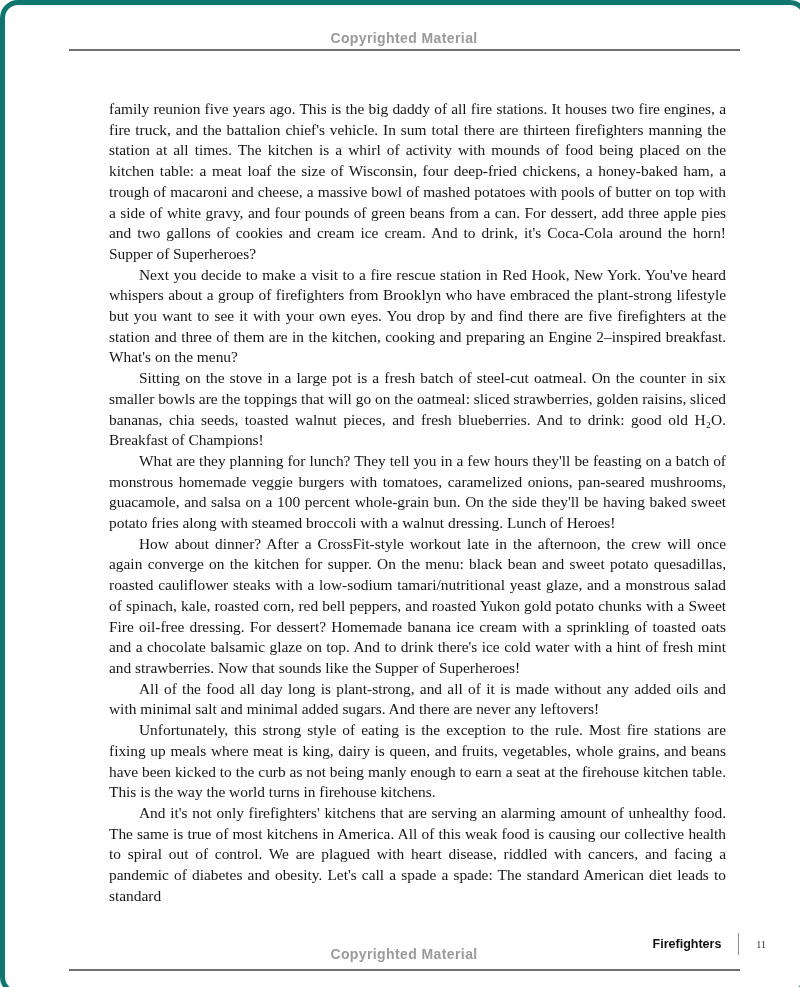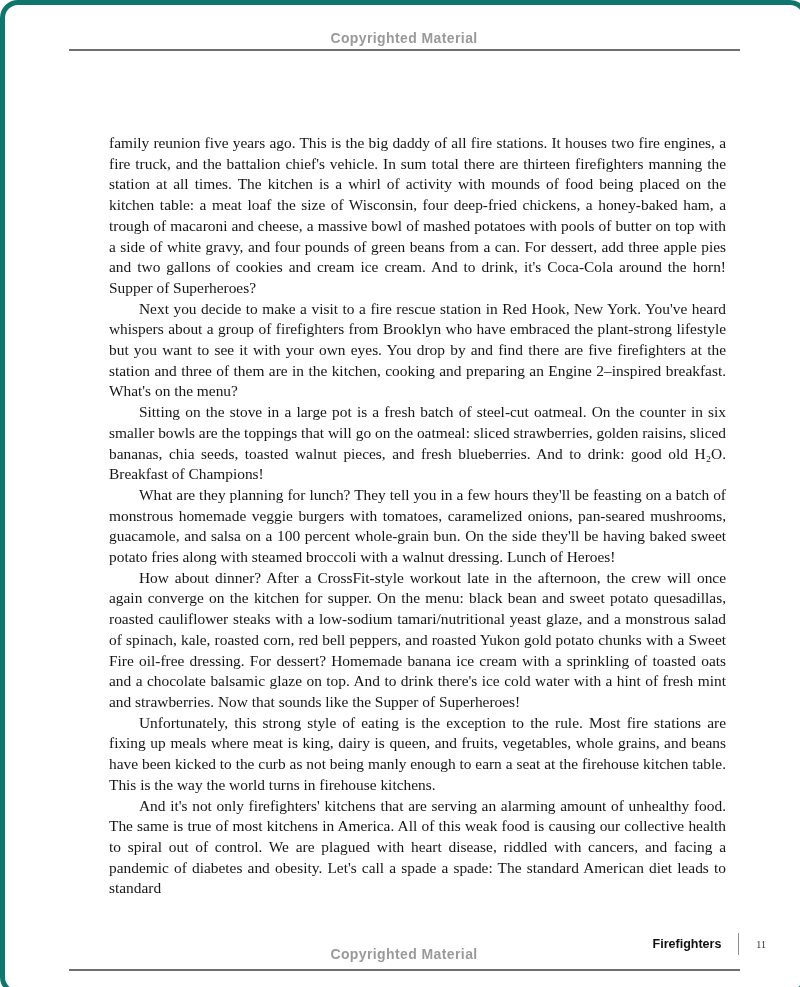--- a/index.html
+++ b/index.html
@@ -50,21 +50,20 @@
     color: #151515;
     text-align: justify;
   }
   .content p {
     margin: 0;
     padding: 0;
     text-indent: 30px;
   }
   .content p.first {
     text-indent: 0;
-    margin-top: 34px;
   }
   .folio {
     position: absolute;
     top: 928px;
     right: 37px;
     display: flex;
     align-items: center;
     font-family: "Liberation Sans", "DejaVu Sans", sans-serif;
     gap: 8px;
   }
@@ -93,20 +92,21 @@
   <div class="watermark wm-top">Copyrighted Material</div>
 
   <div class="rule rule-top"></div>
 
   <div class="content">
     <p class="first">family reunion five years ago. This is the big daddy of all fire stations. It houses two fire engines, a fire truck, and the battalion chief's vehicle. In sum total there are thirteen firefighters manning the station at all times. The kitchen is a whirl of activity with mounds of food being placed on the kitchen table: a meat loaf the size of Wisconsin, four deep-fried chickens, a honey-baked ham, a trough of macaroni and cheese, a massive bowl of mashed potatoes with pools of butter on top with a side of white gravy, and four pounds of green beans from a can. For dessert, add three apple pies and two gallons of cookies and cream ice cream. And to drink, it's Coca-Cola around the horn! Supper of Superheroes?</p>
     <p>Next you decide to make a visit to a fire rescue station in Red Hook, New York. You've heard whispers about a group of firefighters from Brooklyn who have embraced the plant-strong lifestyle but you want to see it with your own eyes. You drop by and find there are five firefighters at the station and three of them are in the kitchen, cooking and preparing an Engine 2–inspired breakfast. What's on the menu?</p>
     <p>Sitting on the stove in a large pot is a fresh batch of steel-cut oatmeal. On the counter in six smaller bowls are the toppings that will go on the oatmeal: sliced strawberries, golden raisins, sliced bananas, chia seeds, toasted walnut pieces, and fresh blueberries. And to drink: good old H₂O. Breakfast of Champions!</p>
     <p>What are they planning for lunch? They tell you in a few hours they'll be feasting on a batch of monstrous homemade veggie burgers with tomatoes, caramelized onions, pan-seared mushrooms, guacamole, and salsa on a 100 percent whole-grain bun. On the side they'll be having baked sweet potato fries along with steamed broccoli with a walnut dressing. Lunch of Heroes!</p>
     <p>How about dinner? After a CrossFit-style workout late in the afternoon, the crew will once again converge on the kitchen for supper. On the menu: black bean and sweet potato quesadillas, roasted cauliflower steaks with a low-sodium tamari/nutritional yeast glaze, and a monstrous salad of spinach, kale, roasted corn, red bell peppers, and roasted Yukon gold potato chunks with a Sweet Fire oil-free dressing. For dessert? Homemade banana ice cream with a sprinkling of toasted oats and a chocolate balsamic glaze on top. And to drink there's ice cold water with a hint of fresh mint and strawberries. Now that sounds like the Supper of Superheroes!</p>
+    <p>All of the food all day long is plant-strong, and all of it is made without any added oils and with minimal salt and minimal added sugars. And there are never any leftovers!</p>
     <p>Unfortunately, this strong style of eating is the exception to the rule. Most fire stations are fixing up meals where meat is king, dairy is queen, and fruits, vegetables, whole grains, and beans have been kicked to the curb as not being manly enough to earn a seat at the firehouse kitchen table. This is the way the world turns in firehouse kitchens.</p>
     <p>And it's not only firefighters' kitchens that are serving an alarming amount of unhealthy food. The same is true of most kitchens in America. All of this weak food is causing our collective health to spiral out of control. We are plagued with heart disease, riddled with cancers, and facing a pandemic of diabetes and obesity. Let's call a spade a spade: The standard American diet leads to standard</p>
   </div>
 
   <div class="folio">
     <span class="chapter">Firefighters</span>
     <span class="bar"></span>
     <span class="pagenum">11</span>
   </div>
 

